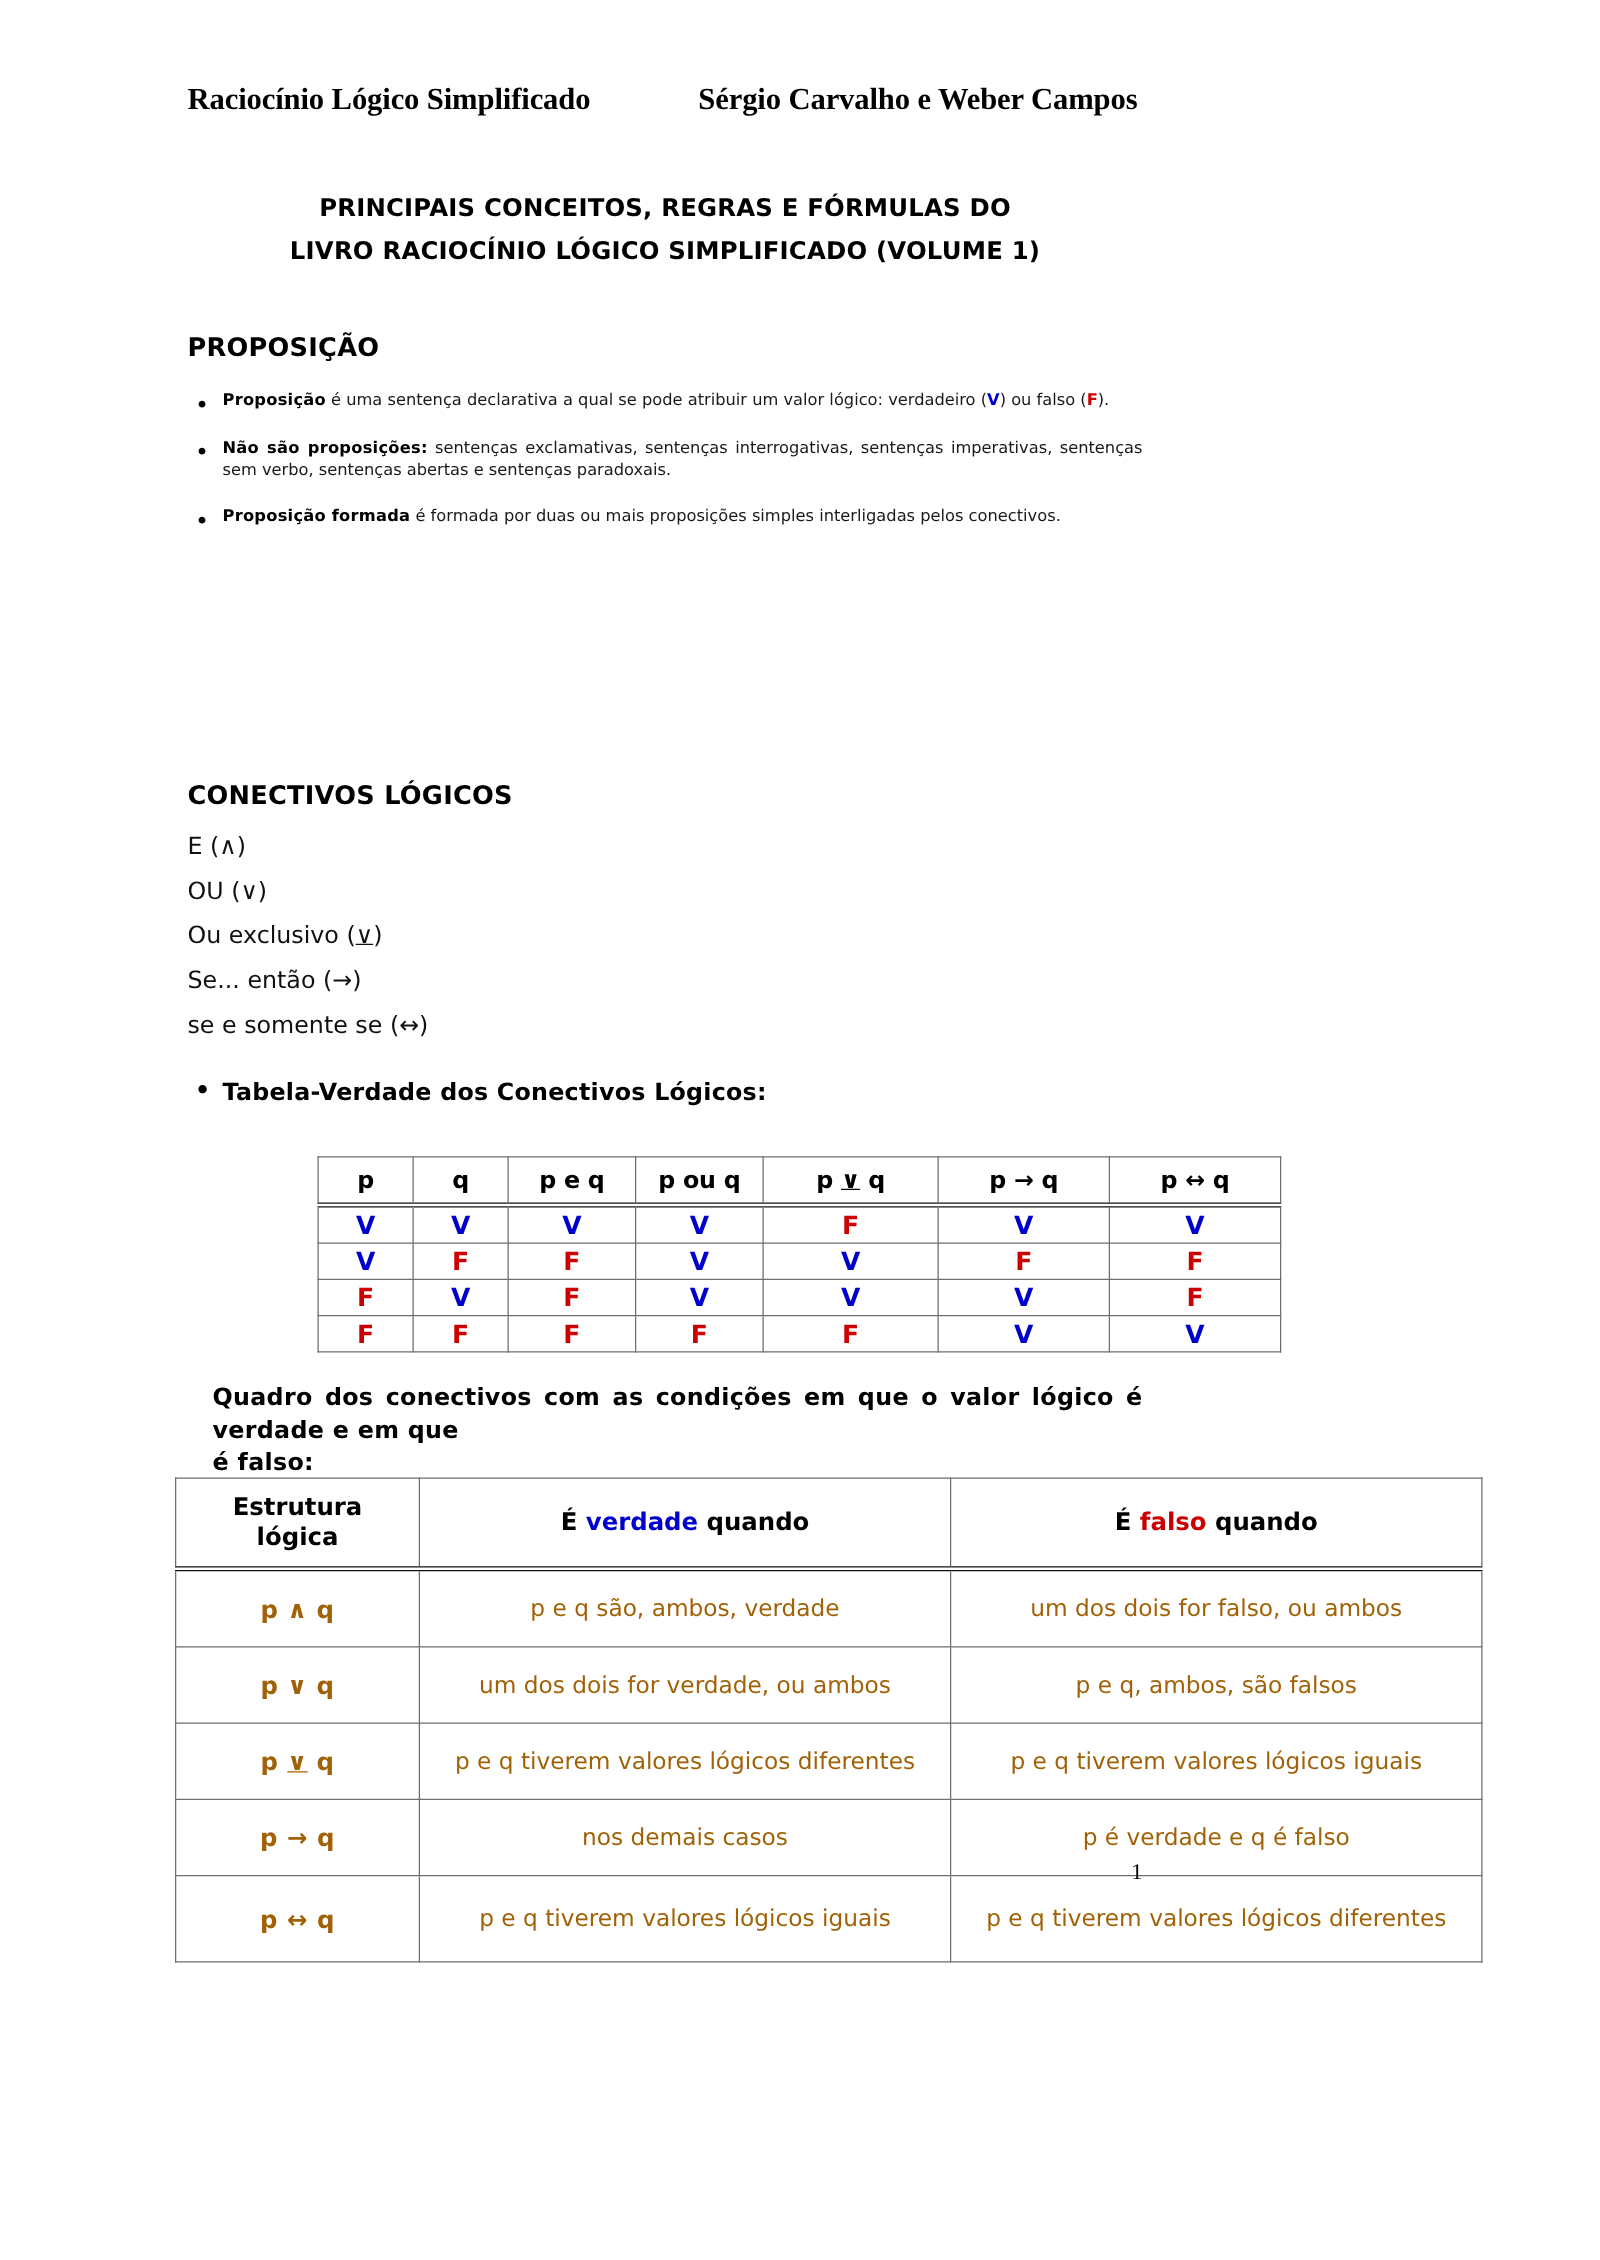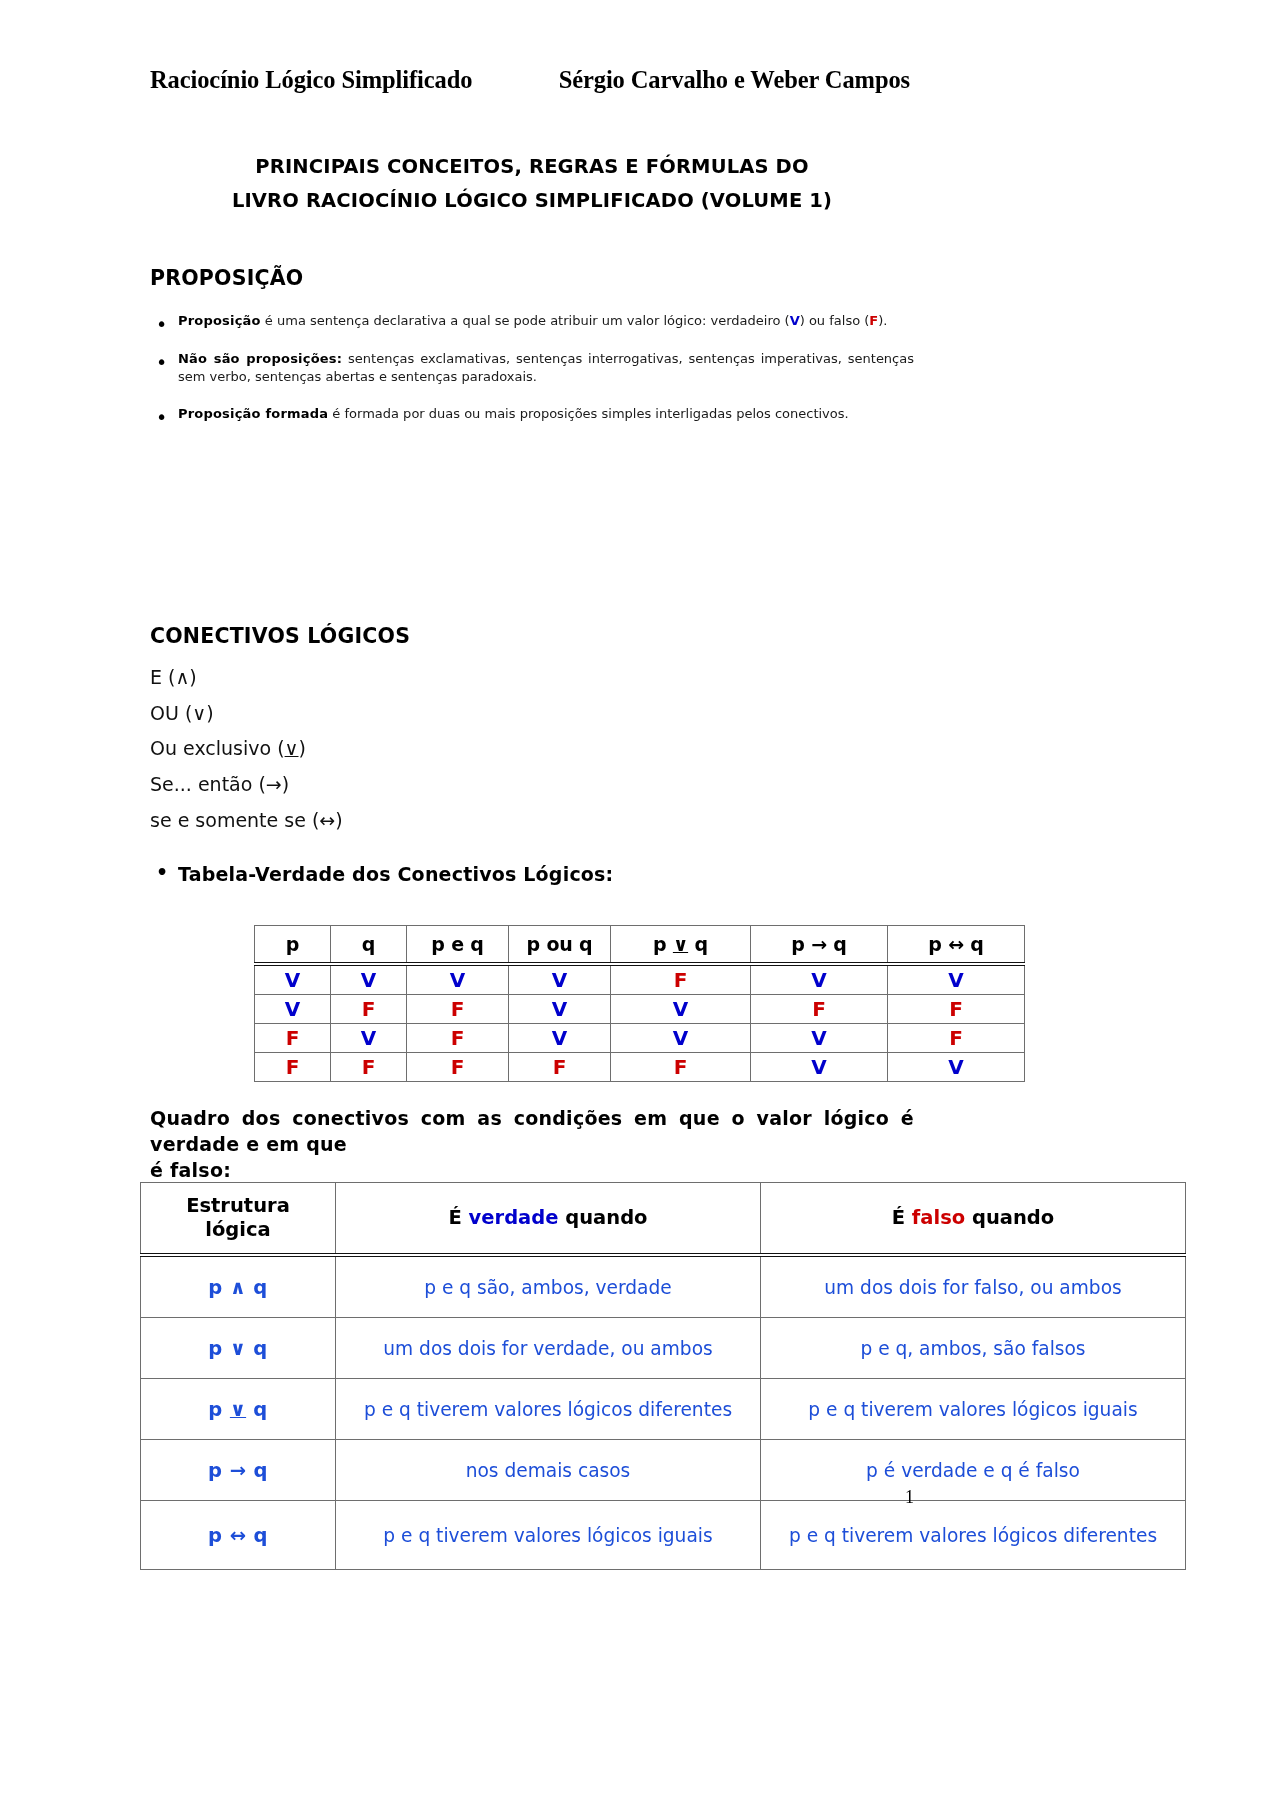--- a/index.html
+++ b/index.html
@@ -180,21 +180,21 @@
   table.quadro thead th {
     font-weight: bold;
     font-size: 19.5px;
     line-height: 1.25;
     height: 58px;
     border-bottom: 4px double #111;
   }
   table.quadro tbody td {
     font-size: 18.6px;
     height: 48px;
-    color: #1d4ed8;
+    color: #a16207;
   }
   table.quadro tbody td.struct {
     font-weight: bold;
     font-size: 19.5px;
     letter-spacing: .4px;
   }
   table.quadro tbody tr:last-child td { height: 56px; }
 
   .page-number {
     position: absolute;
@@ -305,21 +305,21 @@
           <td class="val vfalse">F</td>
           <td class="val vfalse">F</td>
           <td class="val vfalse">F</td>
           <td class="val vtrue">V</td>
           <td class="val vtrue">V</td>
         </tr>
       </tbody>
     </table>
   </div>
 
-  <div class="content" style="top:1105px;">
+  <div class="content" style="top:1105px;margin-left:20px;">
     <div class="quadro-text">Quadro dos conectivos com as condições em que o valor lógico é verdade e em que</div>
     <div class="quadro-text">é falso:</div>
   </div>
 
   <div style="position:absolute; left:140px; top:1182px; width:1045px;">
     <table class="quadro">
       <colgroup>
         <col style="width:195px">
           <col style="width:425px">
           <col style="width:425px">

